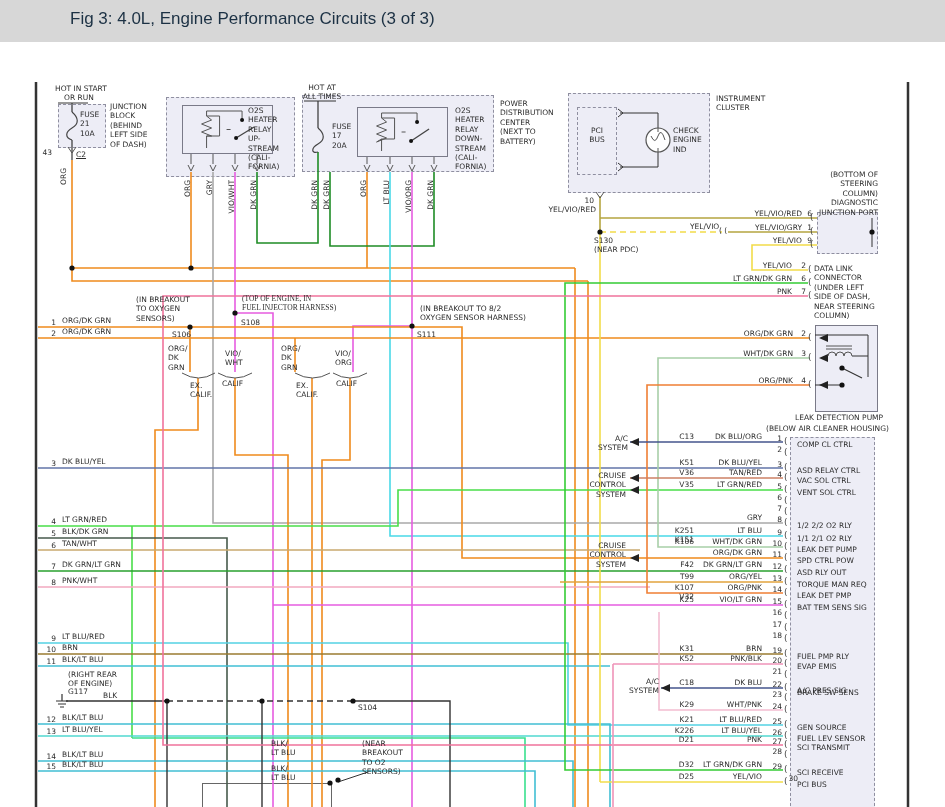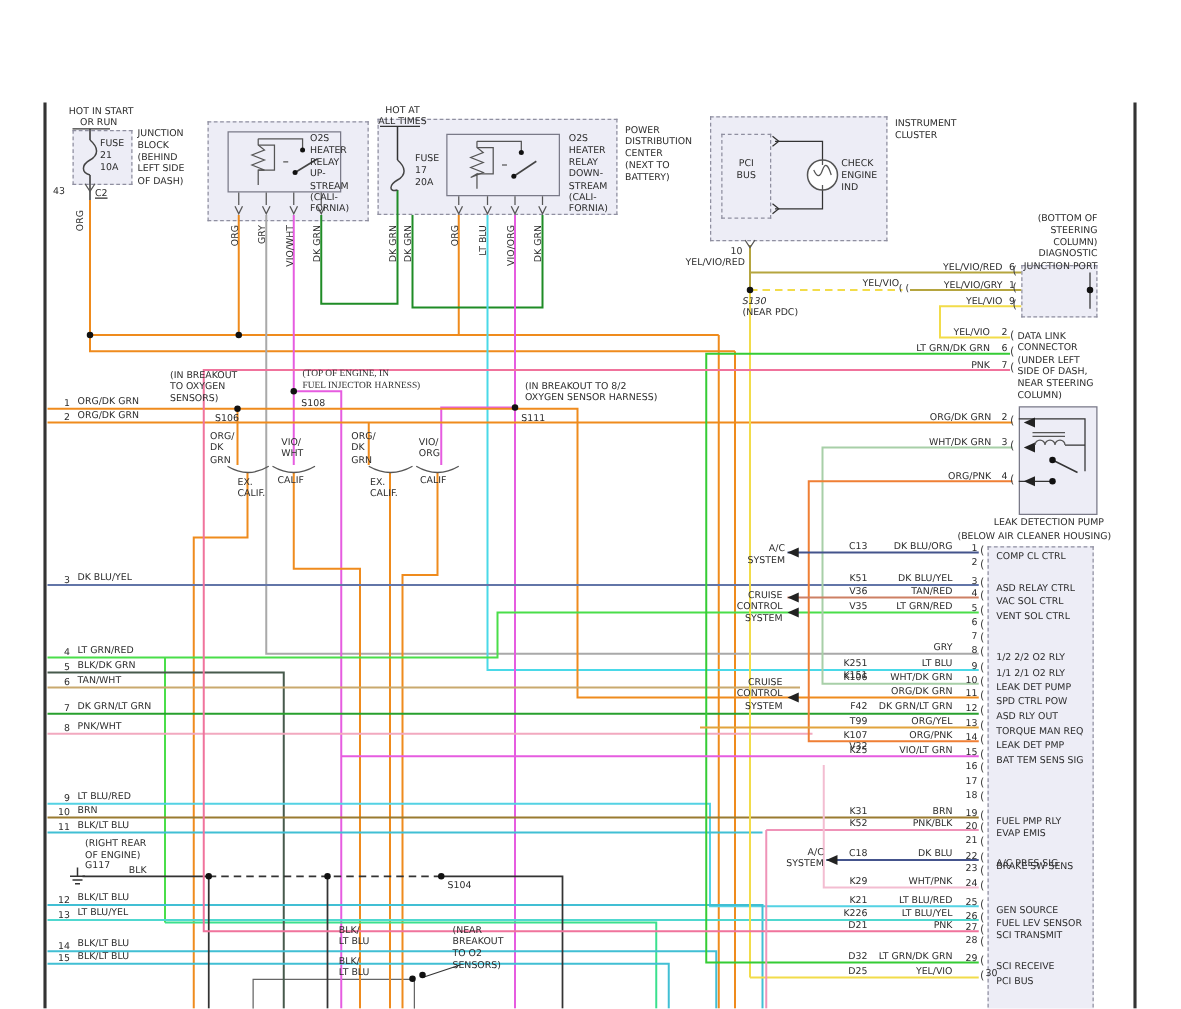--- a/index.html
+++ b/index.html
@@ -16,20 +16,23 @@
   .lbl.c{transform:translateX(-50%);text-align:center;}
   .lbl.rot{writing-mode:vertical-rl;transform:rotate(180deg);}
   .lbl.u{text-decoration:underline;}
   .bump{position:absolute;font-size:9px;color:#444;}
   #wiresvg{position:absolute;left:0;top:0;}
 </style>
 </head>
 <body>
 
 <div id="stage">
+  <div id="titlebar">
+    <div id="titletext">Fig 3: 4.0L, Engine Performance Circuits (3 of 3)</div>
+  </div>
   <div id="boxlayer">
       <div class="bx" style="left: 58px; top: 104px; width: 48px; height: 44px;"></div>
       <div class="bx" style="left: 166px; top: 97px; width: 129px; height: 80px;"></div>
       <div class="bx solid" style="left: 182px; top: 105px; width: 91px; height: 49px;"></div>
       <div class="bx" style="left: 302px; top: 95px; width: 192px; height: 77px;"></div>
       <div class="bx solid" style="left: 357px; top: 107px; width: 91px; height: 50px;"></div>
       <div class="bx" style="left: 568px; top: 93px; width: 142px; height: 100px;"></div>
       <div class="bx" style="left: 577px; top: 107px; width: 40px; height: 68px;"></div>
       <div class="bx" style="left: 817px; top: 212px; width: 61px; height: 42px;"></div>
       <div class="bx solid" style="left: 815px; top: 325px; width: 63px; height: 87px;"></div>
@@ -235,21 +238,21 @@
 BUS</div>
       <div class="lbl" style="left: 673px; top: 126px;">CHECK
 ENGINE
 IND</div>
       <div class="lbl r" style="left: 594px; top: 196px;">10</div>
       <div class="lbl r" style="left: 596px; top: 205px;">YEL/VIO/RED</div>
       <div class="lbl r" style="left: 878px; top: 170px;">(BOTTOM OF
 STEERING COLUMN)
 DIAGNOSTIC
 JUNCTION PORT</div>
-      <div class="lbl" style="left: 594px; top: 236px; font-style: italic;">S130</div>
+      <div class="lbl" style="left: 594px; top: 236px;">S130</div>
       <div class="lbl" style="left: 594px; top: 245px;">(NEAR PDC)</div>
       <div class="lbl" style="left: 690px; top: 222px;">YEL/VIO</div>
       <div class="lbl" style="left: 719px; top: 226px;">( (</div>
       <div class="lbl" style="left: 814px; top: 264px;">DATA LINK
 CONNECTOR
 (UNDER LEFT
 SIDE OF DASH,
 NEAR STEERING
 COLUMN)</div>
       <div class="lbl" style="left: 795px; top: 413px;">LEAK DETECTION PUMP</div>

